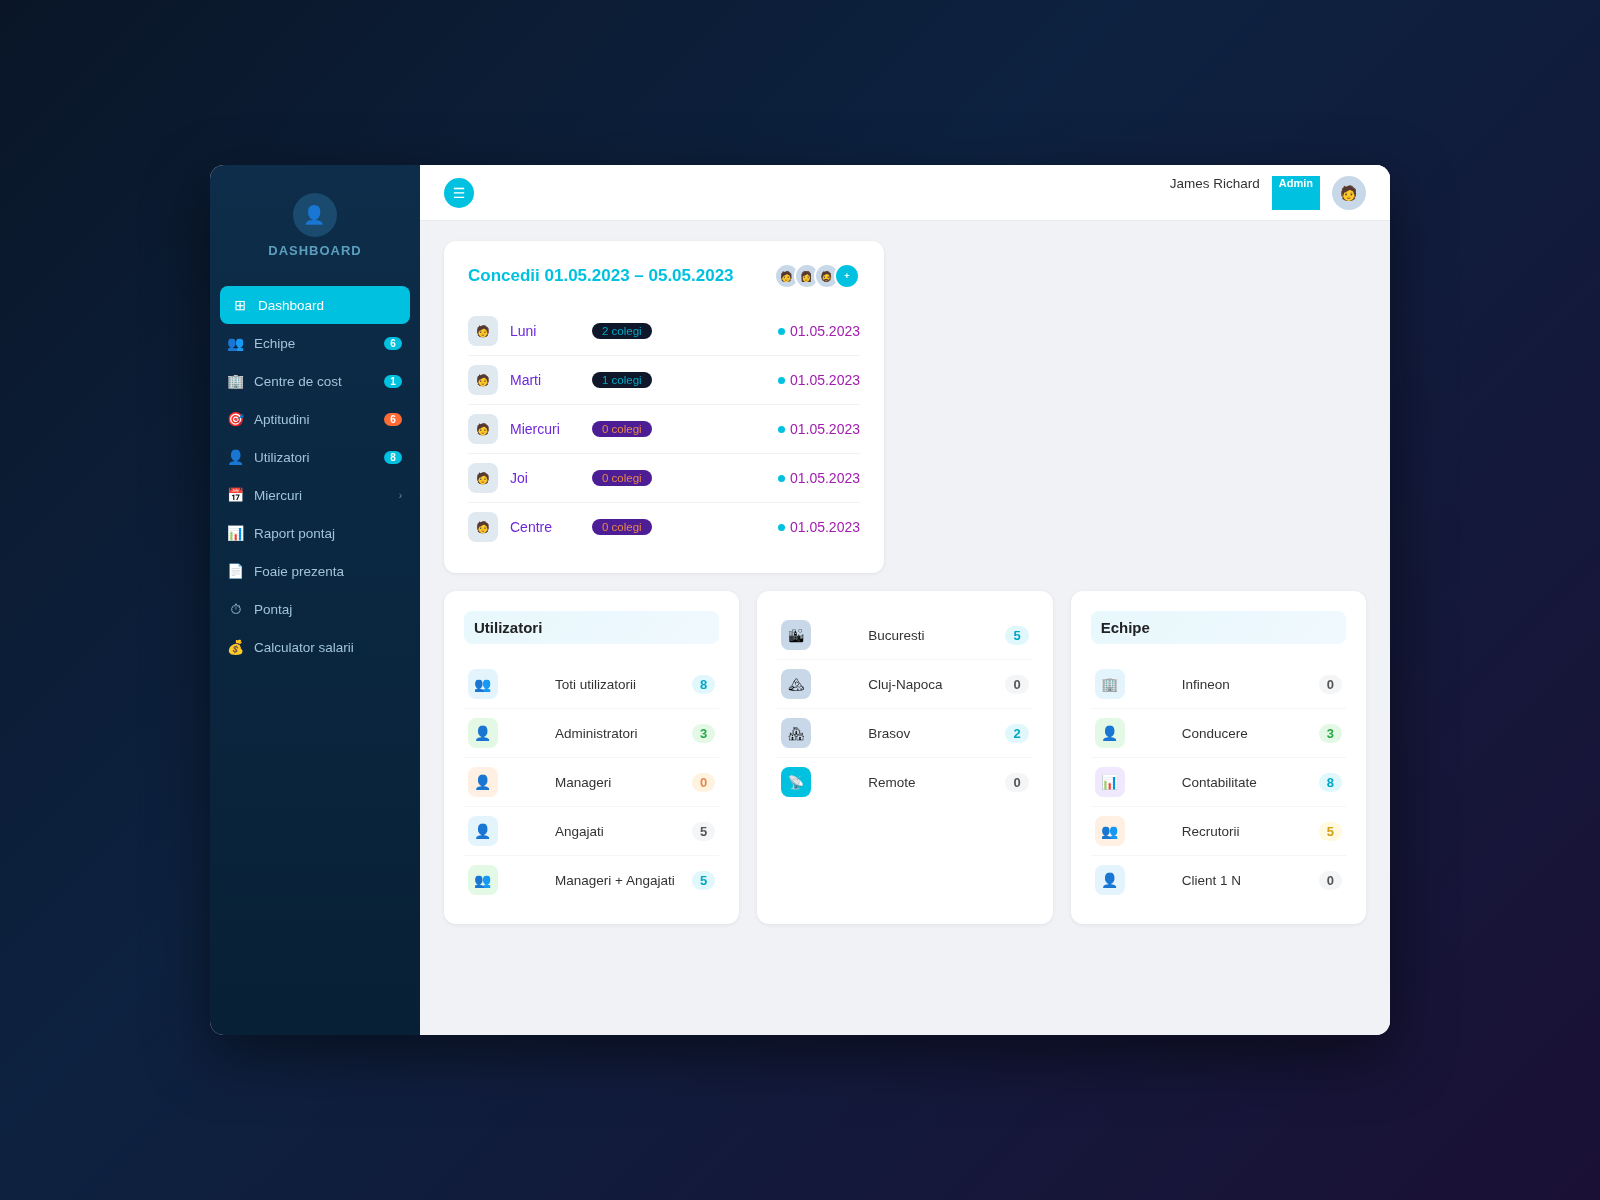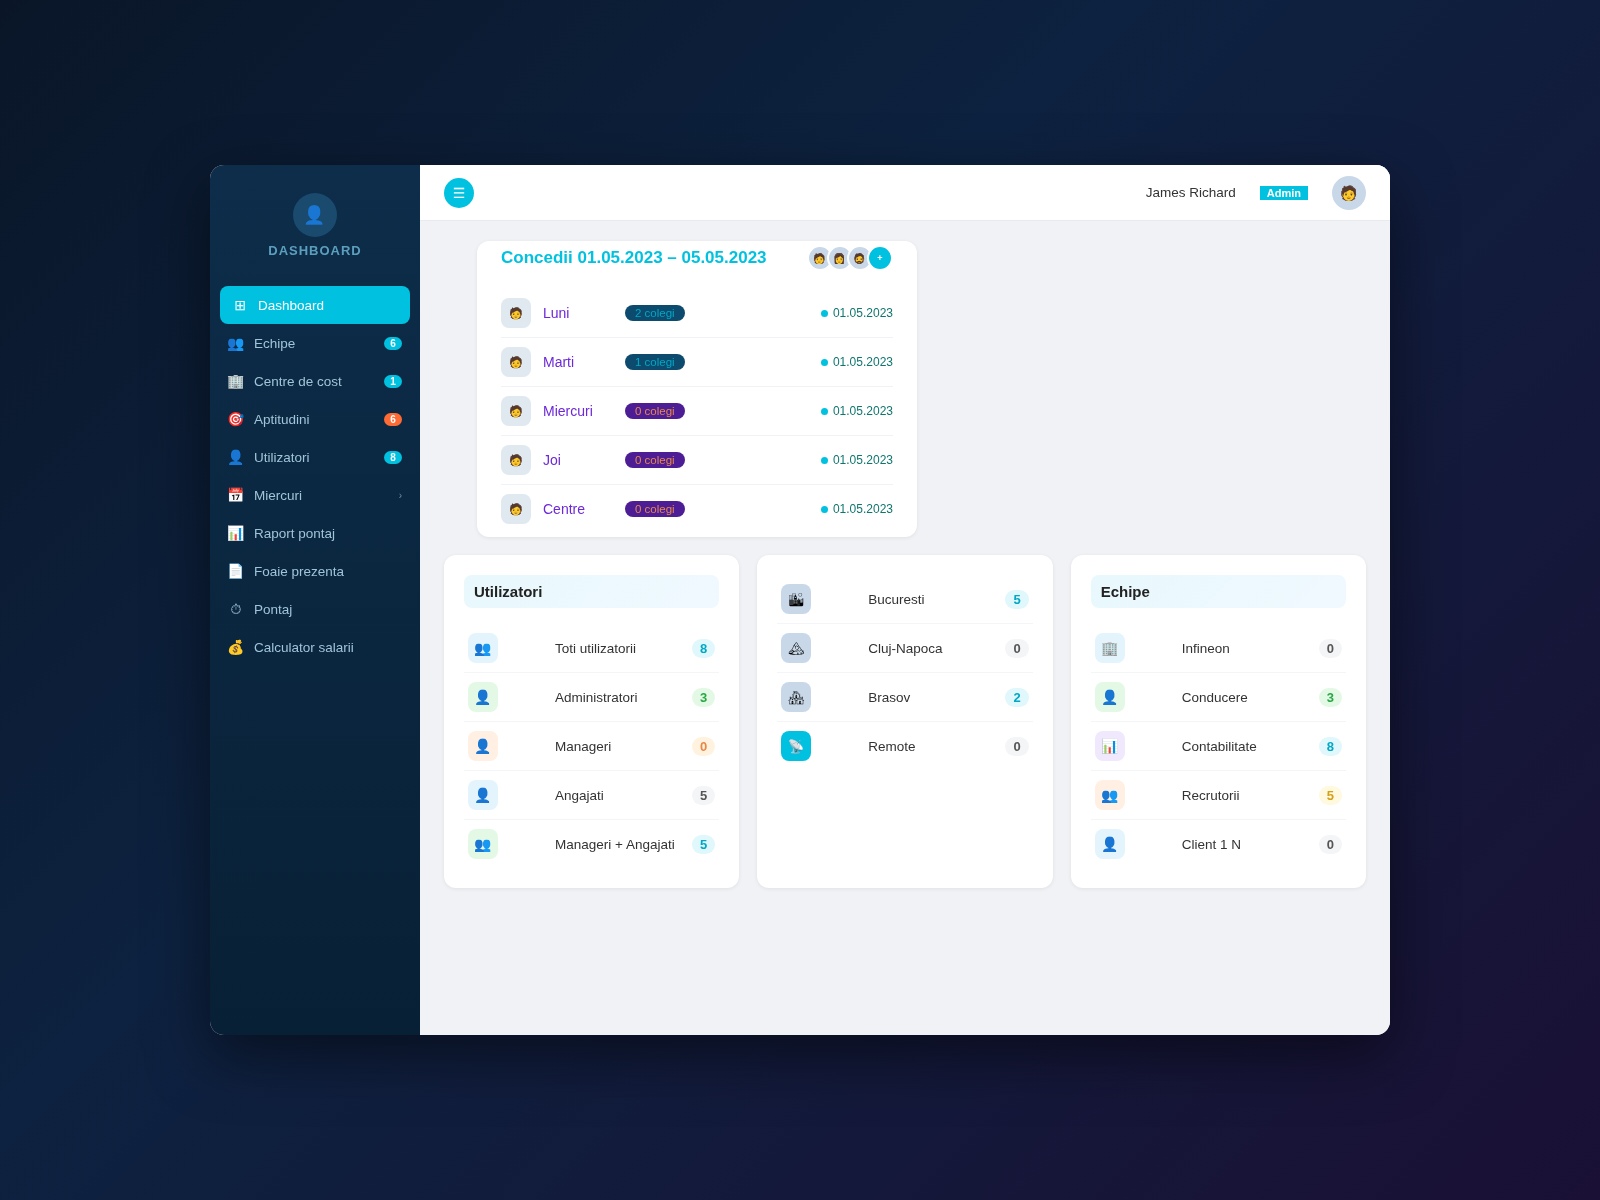--- a/index.html
+++ b/index.html
@@ -123,22 +123,21 @@
       background: #00c2e0;
       border-radius: 50%;
       display: flex; align-items: center; justify-content: center;
       color: #fff;
       font-size: 14px;
       cursor: pointer;
     }
     .header-spacer { flex: 1; }
     .header-user {
       display: flex;
-      align-items: center;
-      gap: 24px;
+      gap: 12px;
       font-size: 13.5px;
       color: #333;
     }
     .header-username { font-weight: 500; }
     .header-role {
       background: #00c2e0;
       color: #fff;
       border-radius: 0;
       padding: 1px 7px;
       font-size: 11px;
@@ -157,24 +156,23 @@
     .dashboard-body {
       padding: 20px 24px;
       display: flex;
       flex-direction: column;
       gap: 18px;
     }
     
     .concedii-card {
       background: #fff;
       border-radius: 12px;
-      padding: 4px 24px;
+      padding: 22px 24px;
       width: 440px;
       box-shadow: 0 1px 4px rgba(0,0,0,0.07);
-      margin-left: 33px;
     }
     .concedii-header {
       display: flex;
       align-items: center;
       justify-content: space-between;
       margin-bottom: 18px;
     }
     .concedii-title {
       color: #00c2e0;
       font-size: 17px;
@@ -224,26 +222,26 @@
       color: #6d28d9;
       font-weight: 500;
       min-width: 70px;
     }
     .colegi-badge {
       font-size: 11.5px;
       padding: 2px 10px;
       border-radius: 12px;
       font-weight: 500;
     }
-    .colegi-badge.blue { background: #0c4a6e; color: #00a8c5; text-align: center; }
+    .colegi-badge.blue { background: #0f172a; color: #00a8c5; text-align: center; }
     .colegi-badge.orange { background: #4c1d95; color: #e8874a; }
     .concedii-date {
       margin-left: auto;
-      font-size: 12px;
-      color: #0f766e;
+      font-size: 14px;
+      color: #a21caf;
       display: flex;
       align-items: center;
       gap: 5px;
     }
     .date-dot {
       width: 7px;
       height: 7px;
       border-radius: 50%;
       background: #00c2e0;
       flex-shrink: 0;

